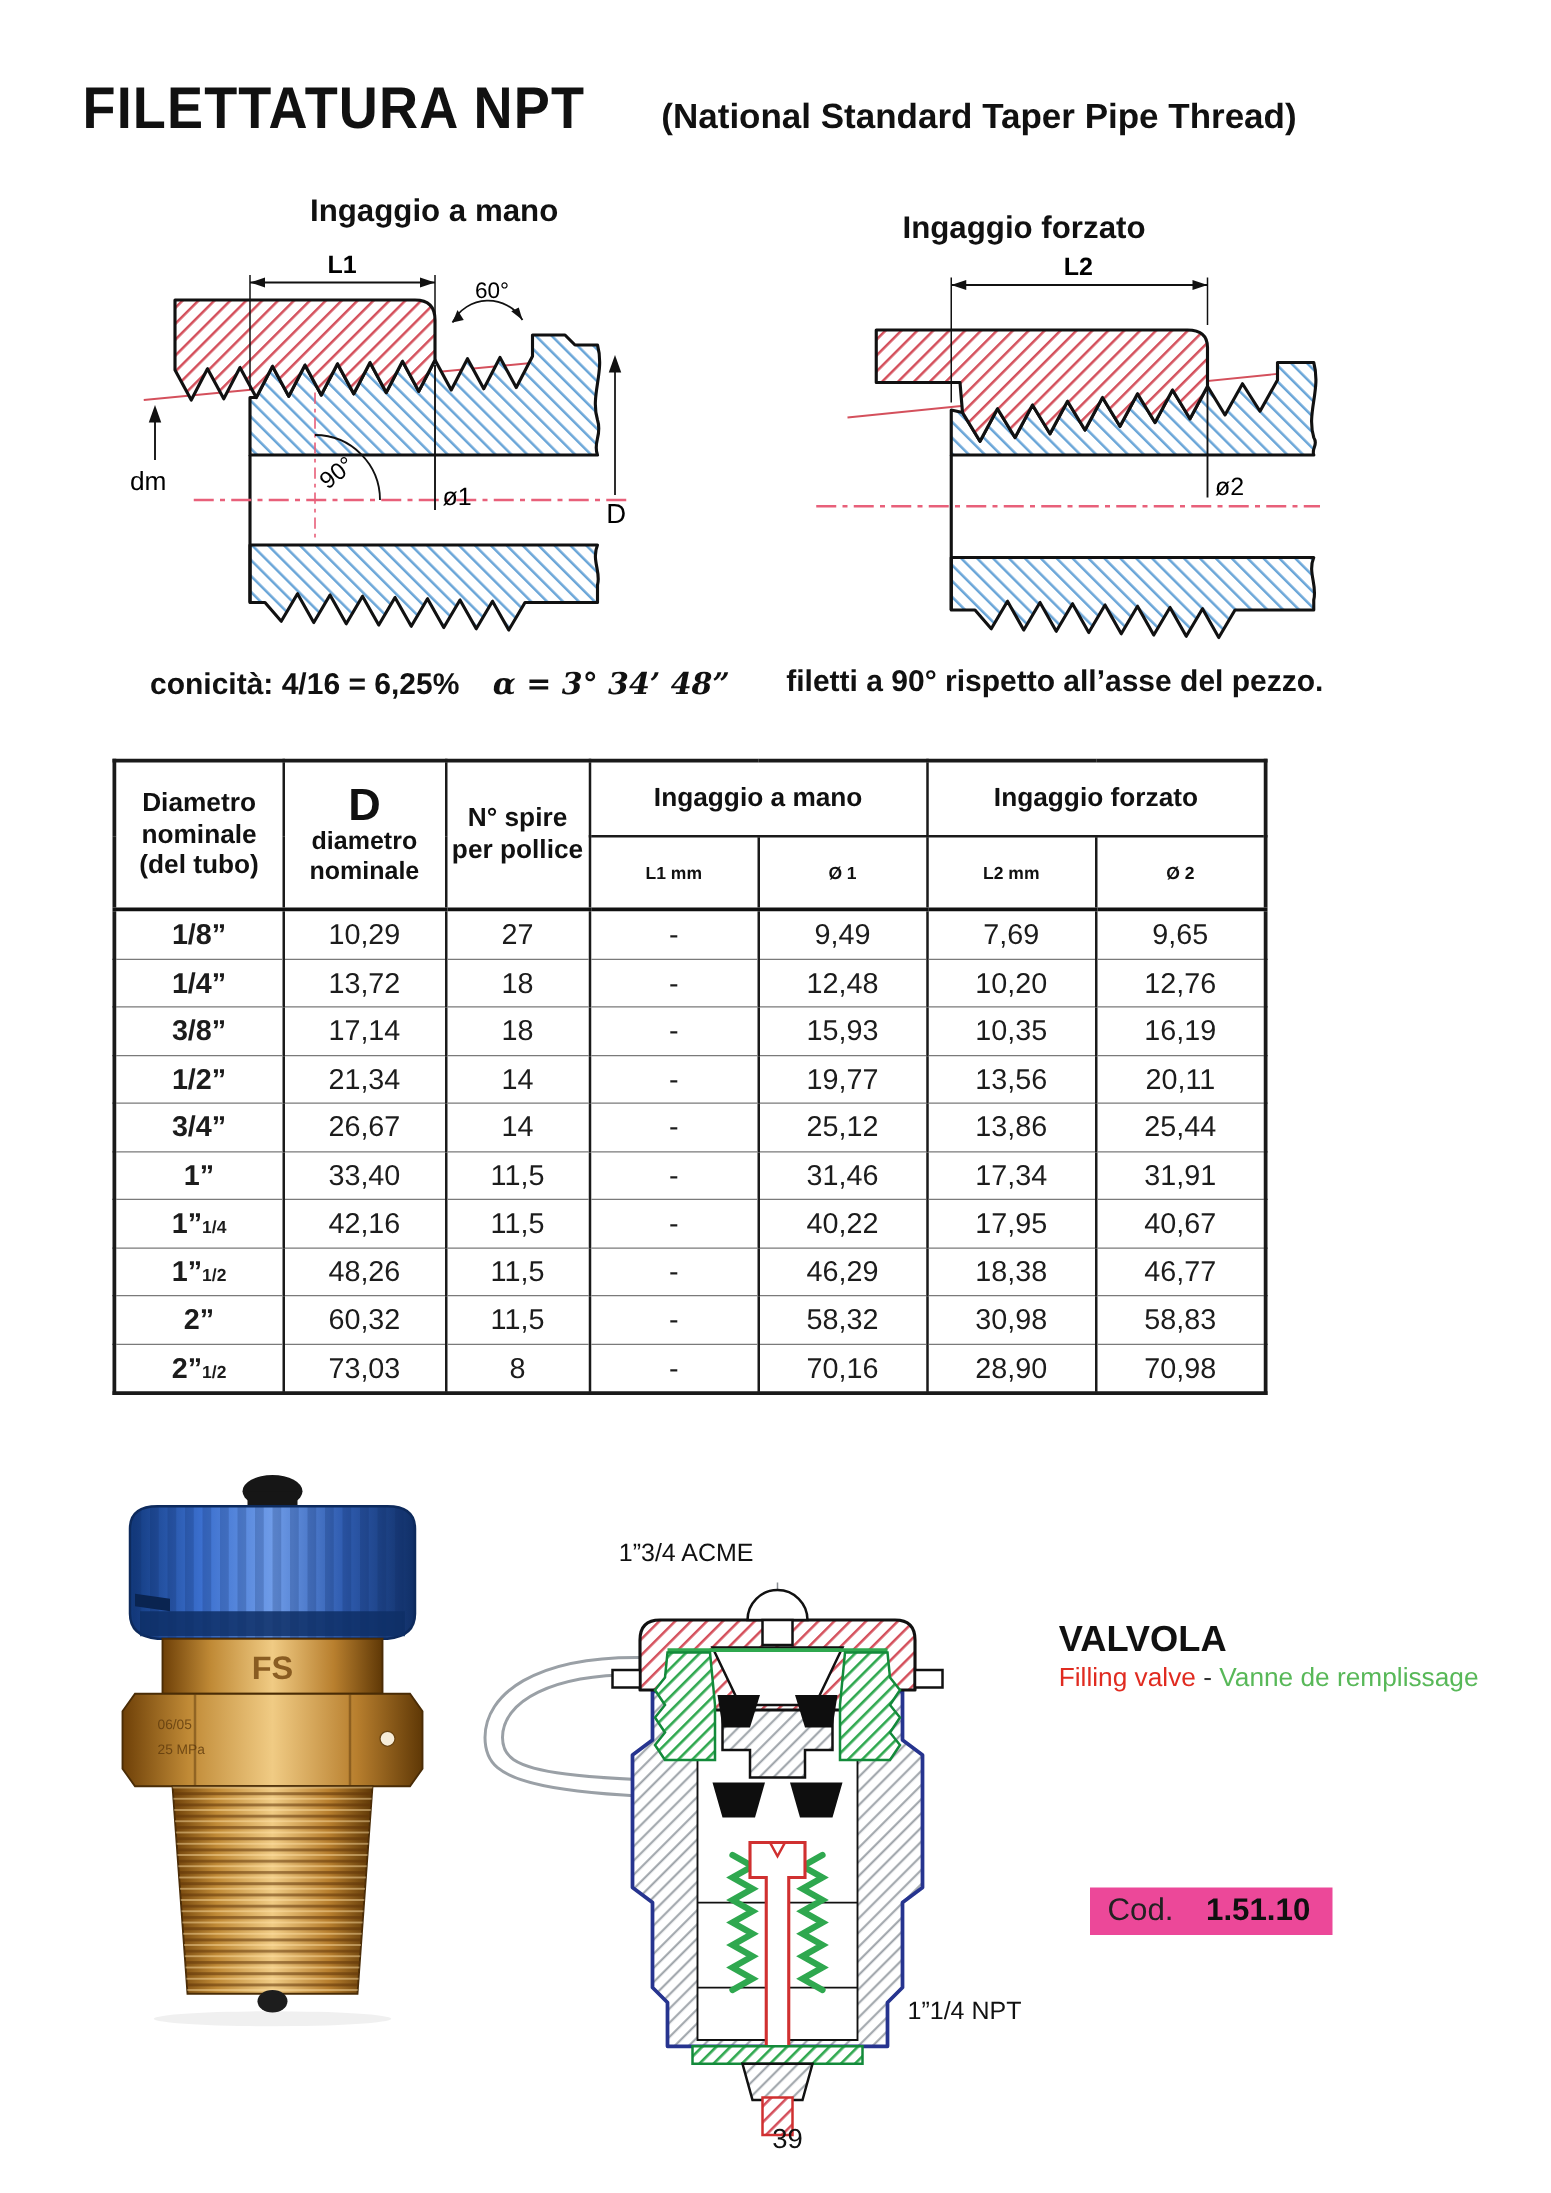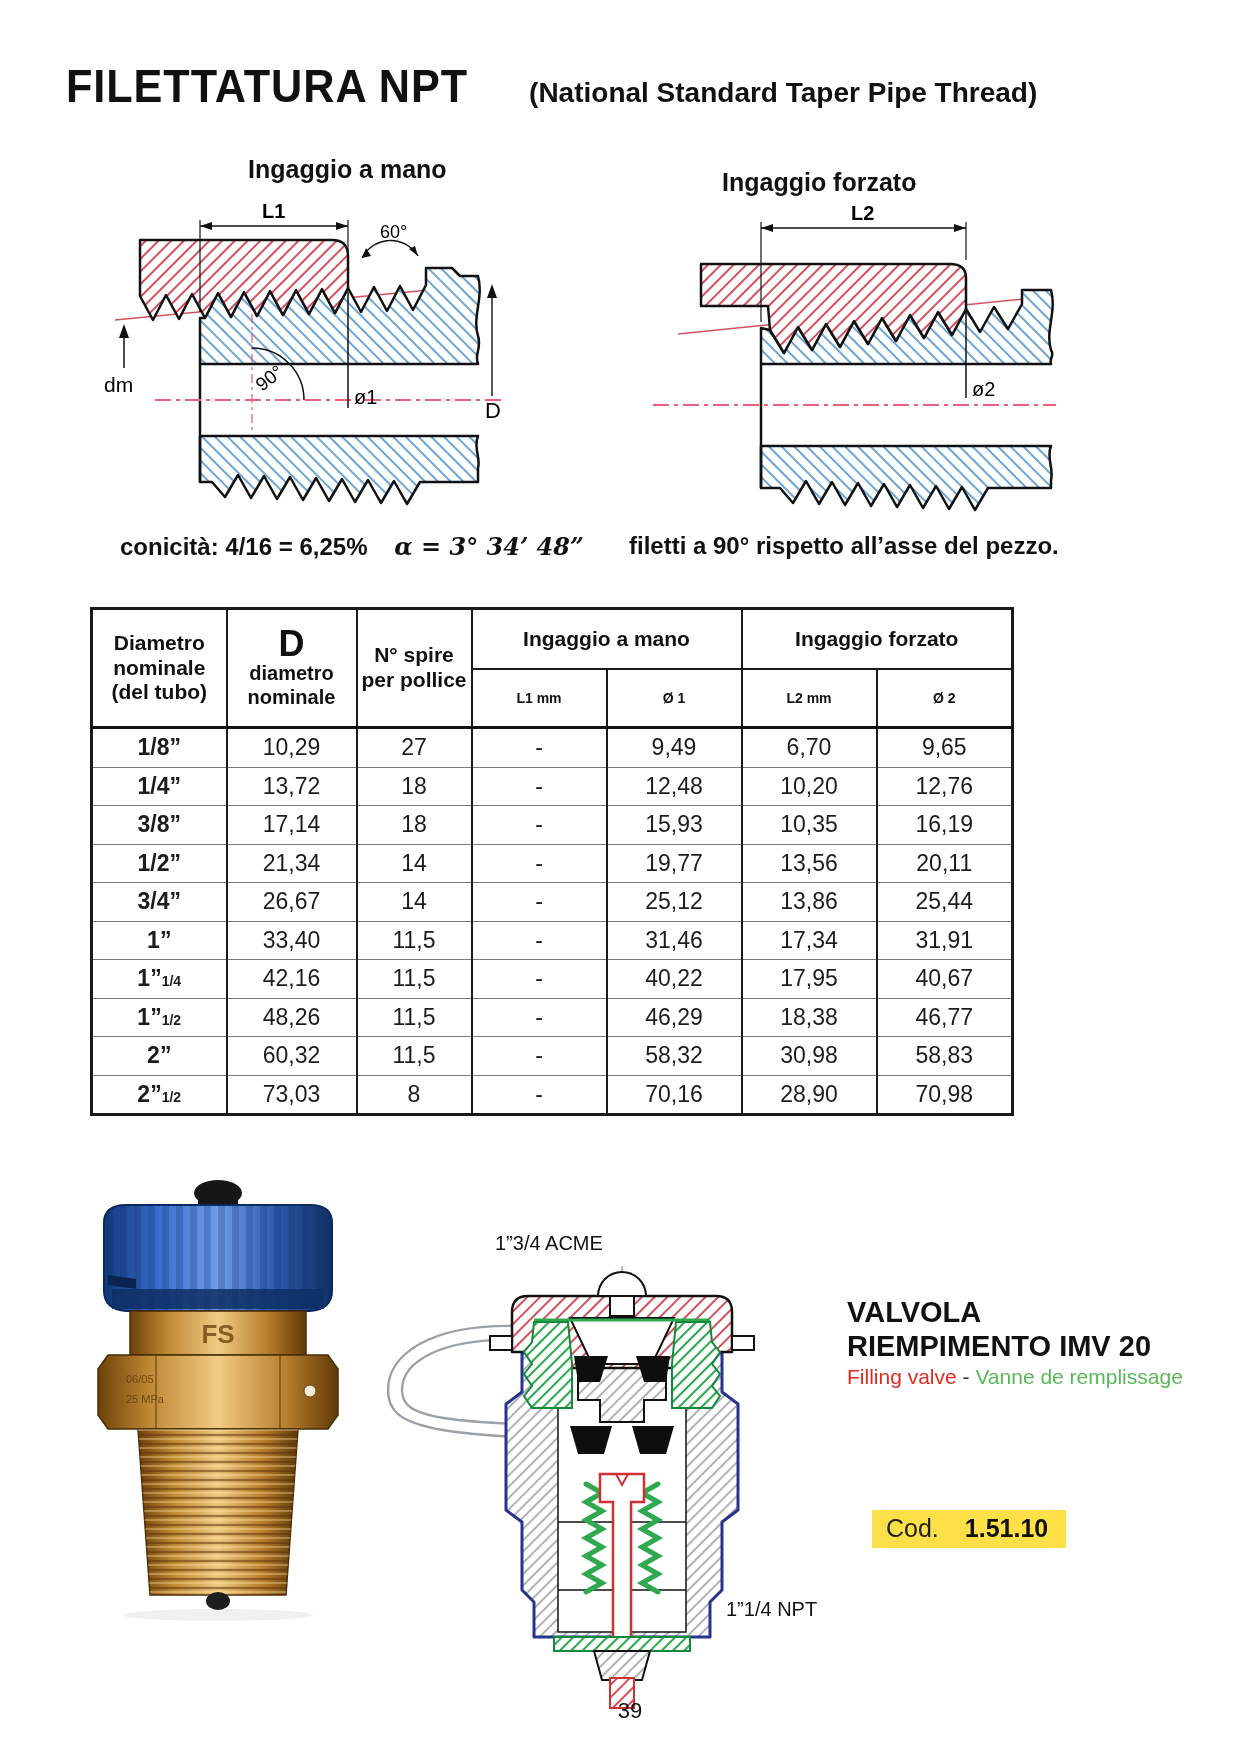--- a/index.html
+++ b/index.html
@@ -33,21 +33,21 @@
   #npt-table tbody td{height:37.5px;border-top:1px solid #7a7a7a;font-size:23px;color:#1c1c1c;}
   #npt-table tbody tr:first-child td{border-top:none;}
   #npt-table tbody td.size{font-weight:700;}
   .fr{font-size:14px;font-weight:700;}
   
   .prod-name{font-size:29px;font-weight:700;line-height:1.18;white-space:nowrap;}
   .prod-sub{font-size:21px;margin-top:2px;white-space:nowrap;}
   .prod-sub .en{color:#e02b20;}
   .prod-sub .sep{color:#333;}
   .prod-sub .fr2{color:#58b858;}
-  .cod-badge{background:#fde047;padding:4px 18px 5px 14px;font-size:25px;display:flex;gap:26px;align-items:baseline;}
+  .cod-badge{background:#ec4899;padding:4px 18px 5px 14px;font-size:25px;display:flex;gap:26px;align-items:baseline;}
   .cod-badge .lbl{color:#222;}
   .cod-badge .val{font-weight:700;color:#101010;}
   .small-label{font-size:20px;color:#111;white-space:nowrap;}
   .page-num{font-size:22px;color:#111;}
   svg text{font-family:"Liberation Sans",sans-serif;}
 </style>
 </head>
 <body>
 
 <svg width="0" height="0" style="position:absolute" aria-hidden="true">
@@ -211,21 +211,21 @@
       <th>Ø 2</th>
     </tr>
   </thead>
   <tbody>
   <tr>
     <td class="size"><span>1/8”</span><span class="fr"></span></td>
     <td>10,29</td>
     <td>27</td>
     <td>-</td>
     <td>9,49</td>
-    <td>6,70</td>
+    <td>7,69</td>
     <td>9,65</td>
   </tr>
 
   <tr>
     <td class="size"><span>1/4”</span><span class="fr"></span></td>
     <td>13,72</td>
     <td>18</td>
     <td>-</td>
     <td>12,48</td>
     <td>10,20</td>
@@ -383,21 +383,20 @@
   <path d="M 338,62 L 304,62 L 300,104 L 300,148 L 340,148 L 348,136 L 340,126 L 348,114 L 340,104 L 348,92 L 340,82 Z" fill="url(#grh)" stroke="#138a3a" stroke-width="2"></path>
 
   <polygon points="202,96 236,96 228,122 206,122" fill="#0e0e0e"></polygon>
   <polygon points="298,96 264,96 272,122 294,122" fill="#0e0e0e"></polygon>
 </svg>
 
 <div class="abs small-label" style="left:726px;top:1598px;">1”1/4 NPT</div>
 
 <div class="abs" style="left:847px;top:1295px;">
   <div class="prod-name">VALVOLA</div>
-  <div class="prod-name">RIEMPIMENTO IMV 20</div>
   <div class="prod-sub">
     <span class="en">Filling valve</span>
     <span class="sep">-</span>
     <span class="fr2">Vanne de remplissage</span>
   </div>
 </div>
 
 <div class="abs cod-badge" style="left:872px;top:1510px;">
   <span class="lbl">Cod.</span>
   <span class="val">1.51.10</span>

